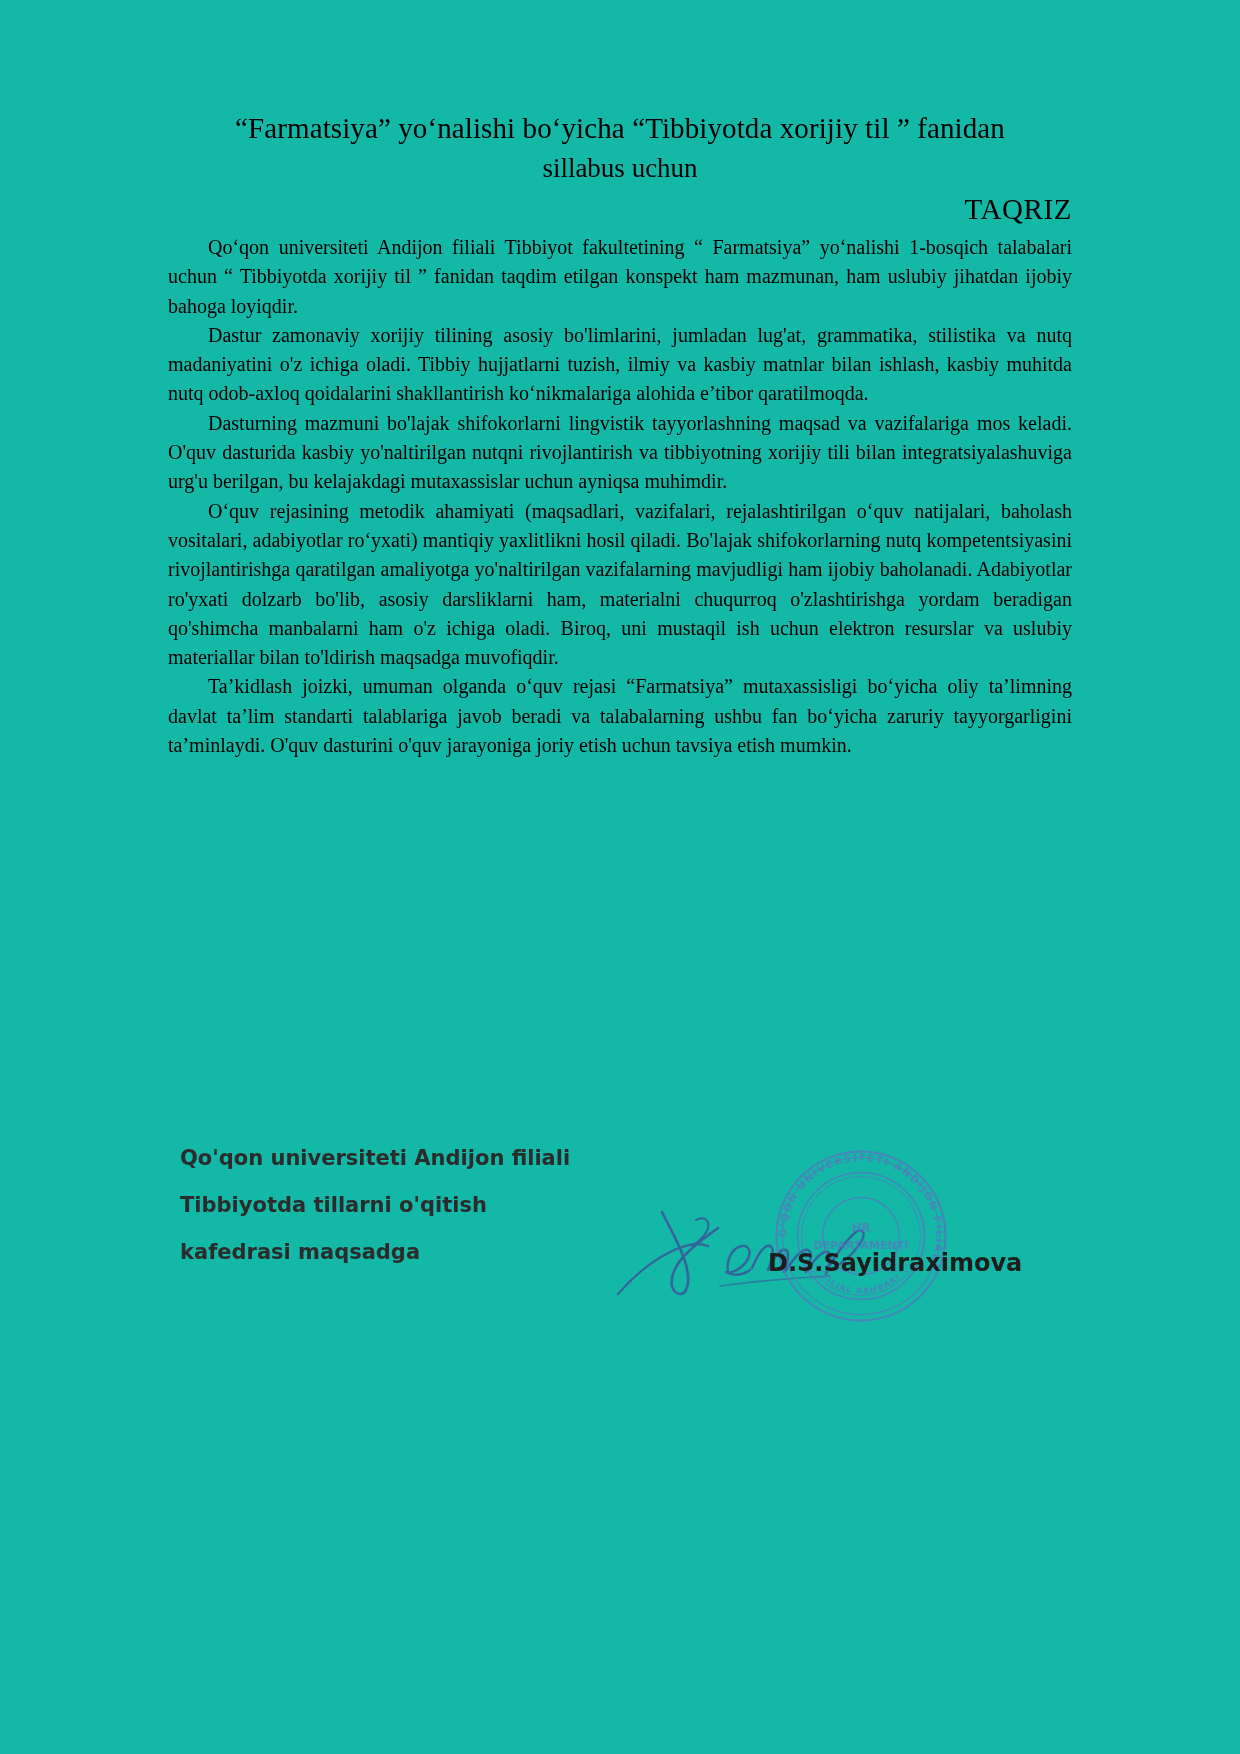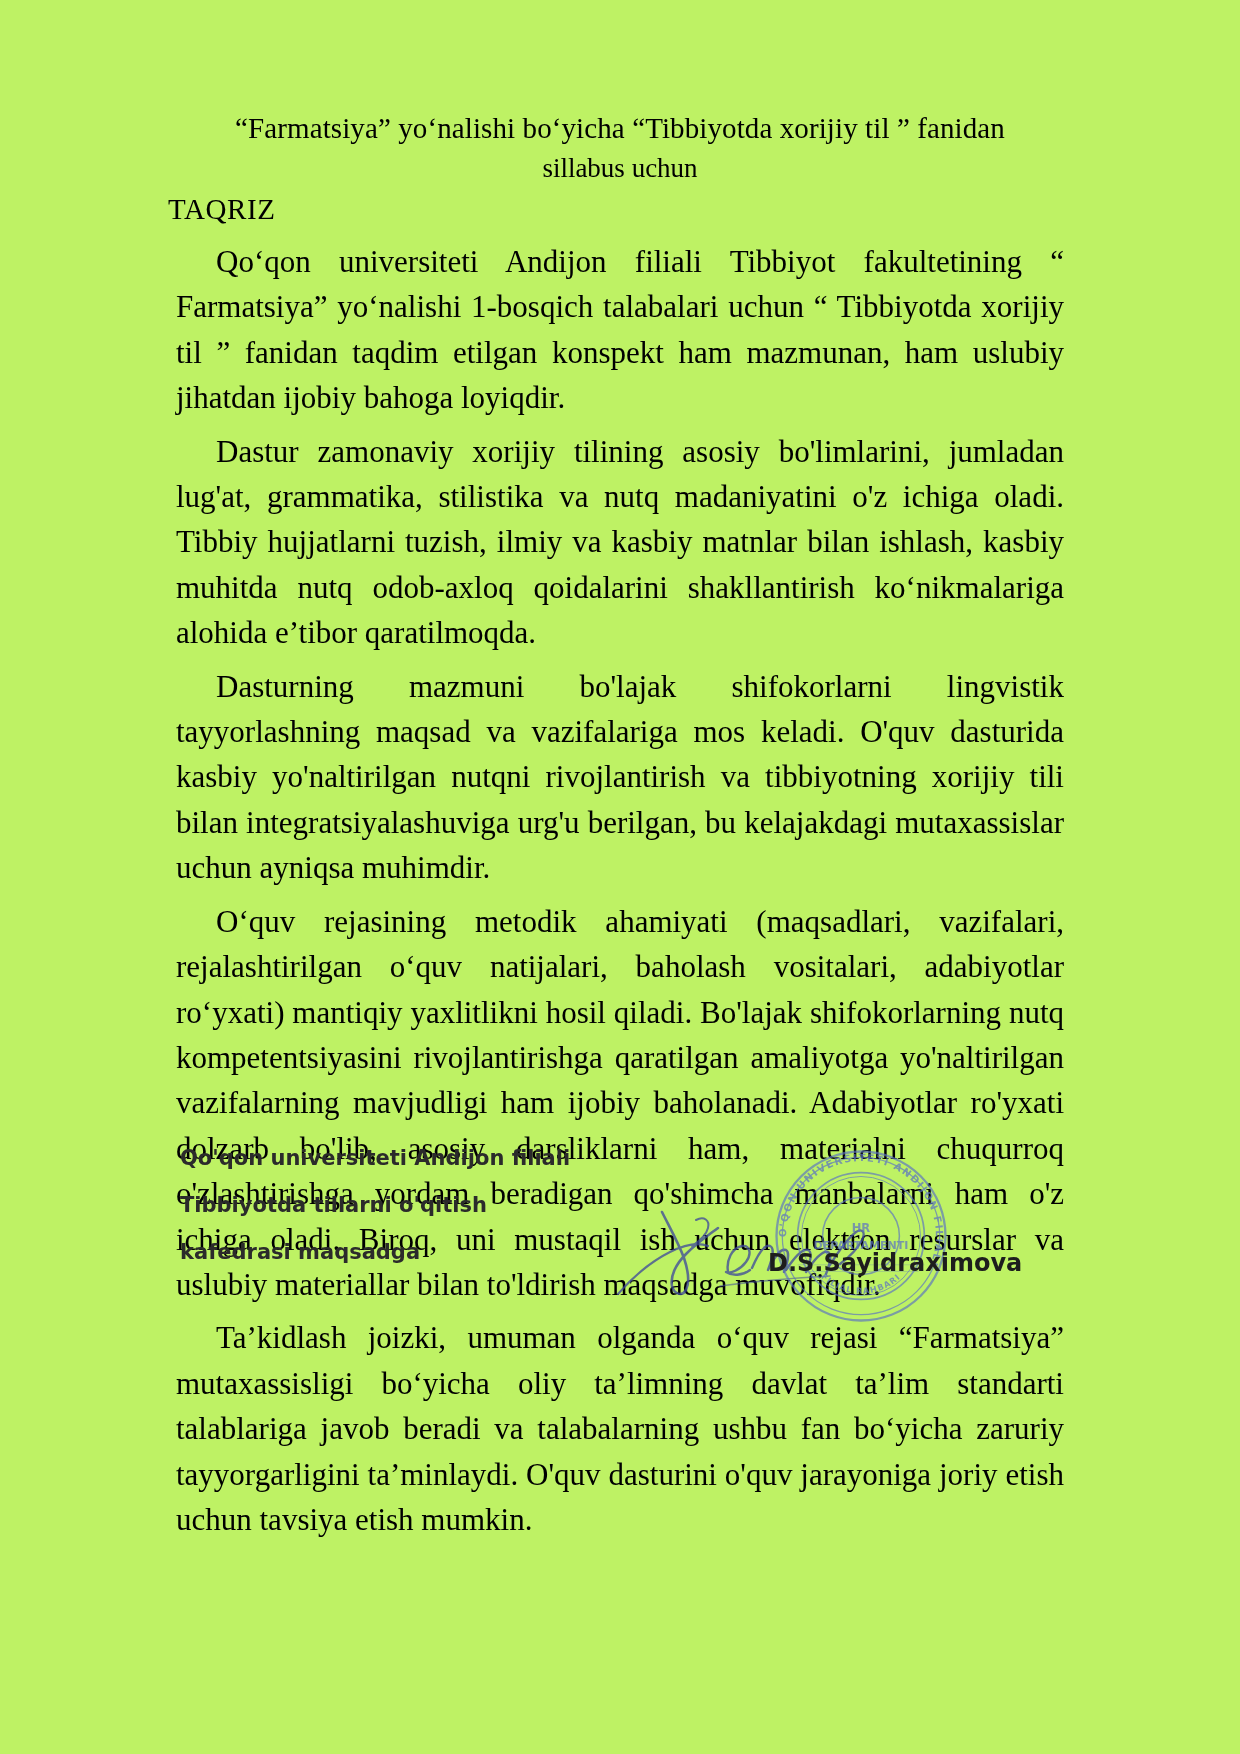--- a/index.html
+++ b/index.html
@@ -4,21 +4,21 @@
 <style>
   html, body {
     margin: 0;
     padding: 0;
     background: #ffffff;
   }
   .page {
     position: relative;
     width: 1240px;
     height: 1754px;
-    background: #bef264;
+    background: #14b8a6;
     overflow: hidden;
     font-family: "Liberation Serif", "DejaVu Serif", serif;
     color: #000000;
   }
   .content {
     position: absolute;
     left: 168px;
     top: 108px;
     width: 904px;
   }
@@ -29,29 +29,29 @@
     margin: 0;
     letter-spacing: 0.1px;
   }
   .doc-subtitle {
     text-align: center;
     font-size: 27px;
     line-height: 1.42;
     margin: 0;
   }
   .doc-heading {
-    text-align: left;
+    text-align: right;
     font-size: 29px;
     line-height: 1.5;
     margin: 0 0 2px 0;
     letter-spacing: 0.6px;
   }
   p.body-para {
-    margin: 8px;
-    font-size: 31px;
+    margin: 0;
+    font-size: 20px;
     line-height: 1.465;
     text-align: justify;
     text-indent: 40px;
     text-justify: inter-word;
     hyphens: none;
   }
   
   .sign-block {
     position: absolute;
     left: 180px;

